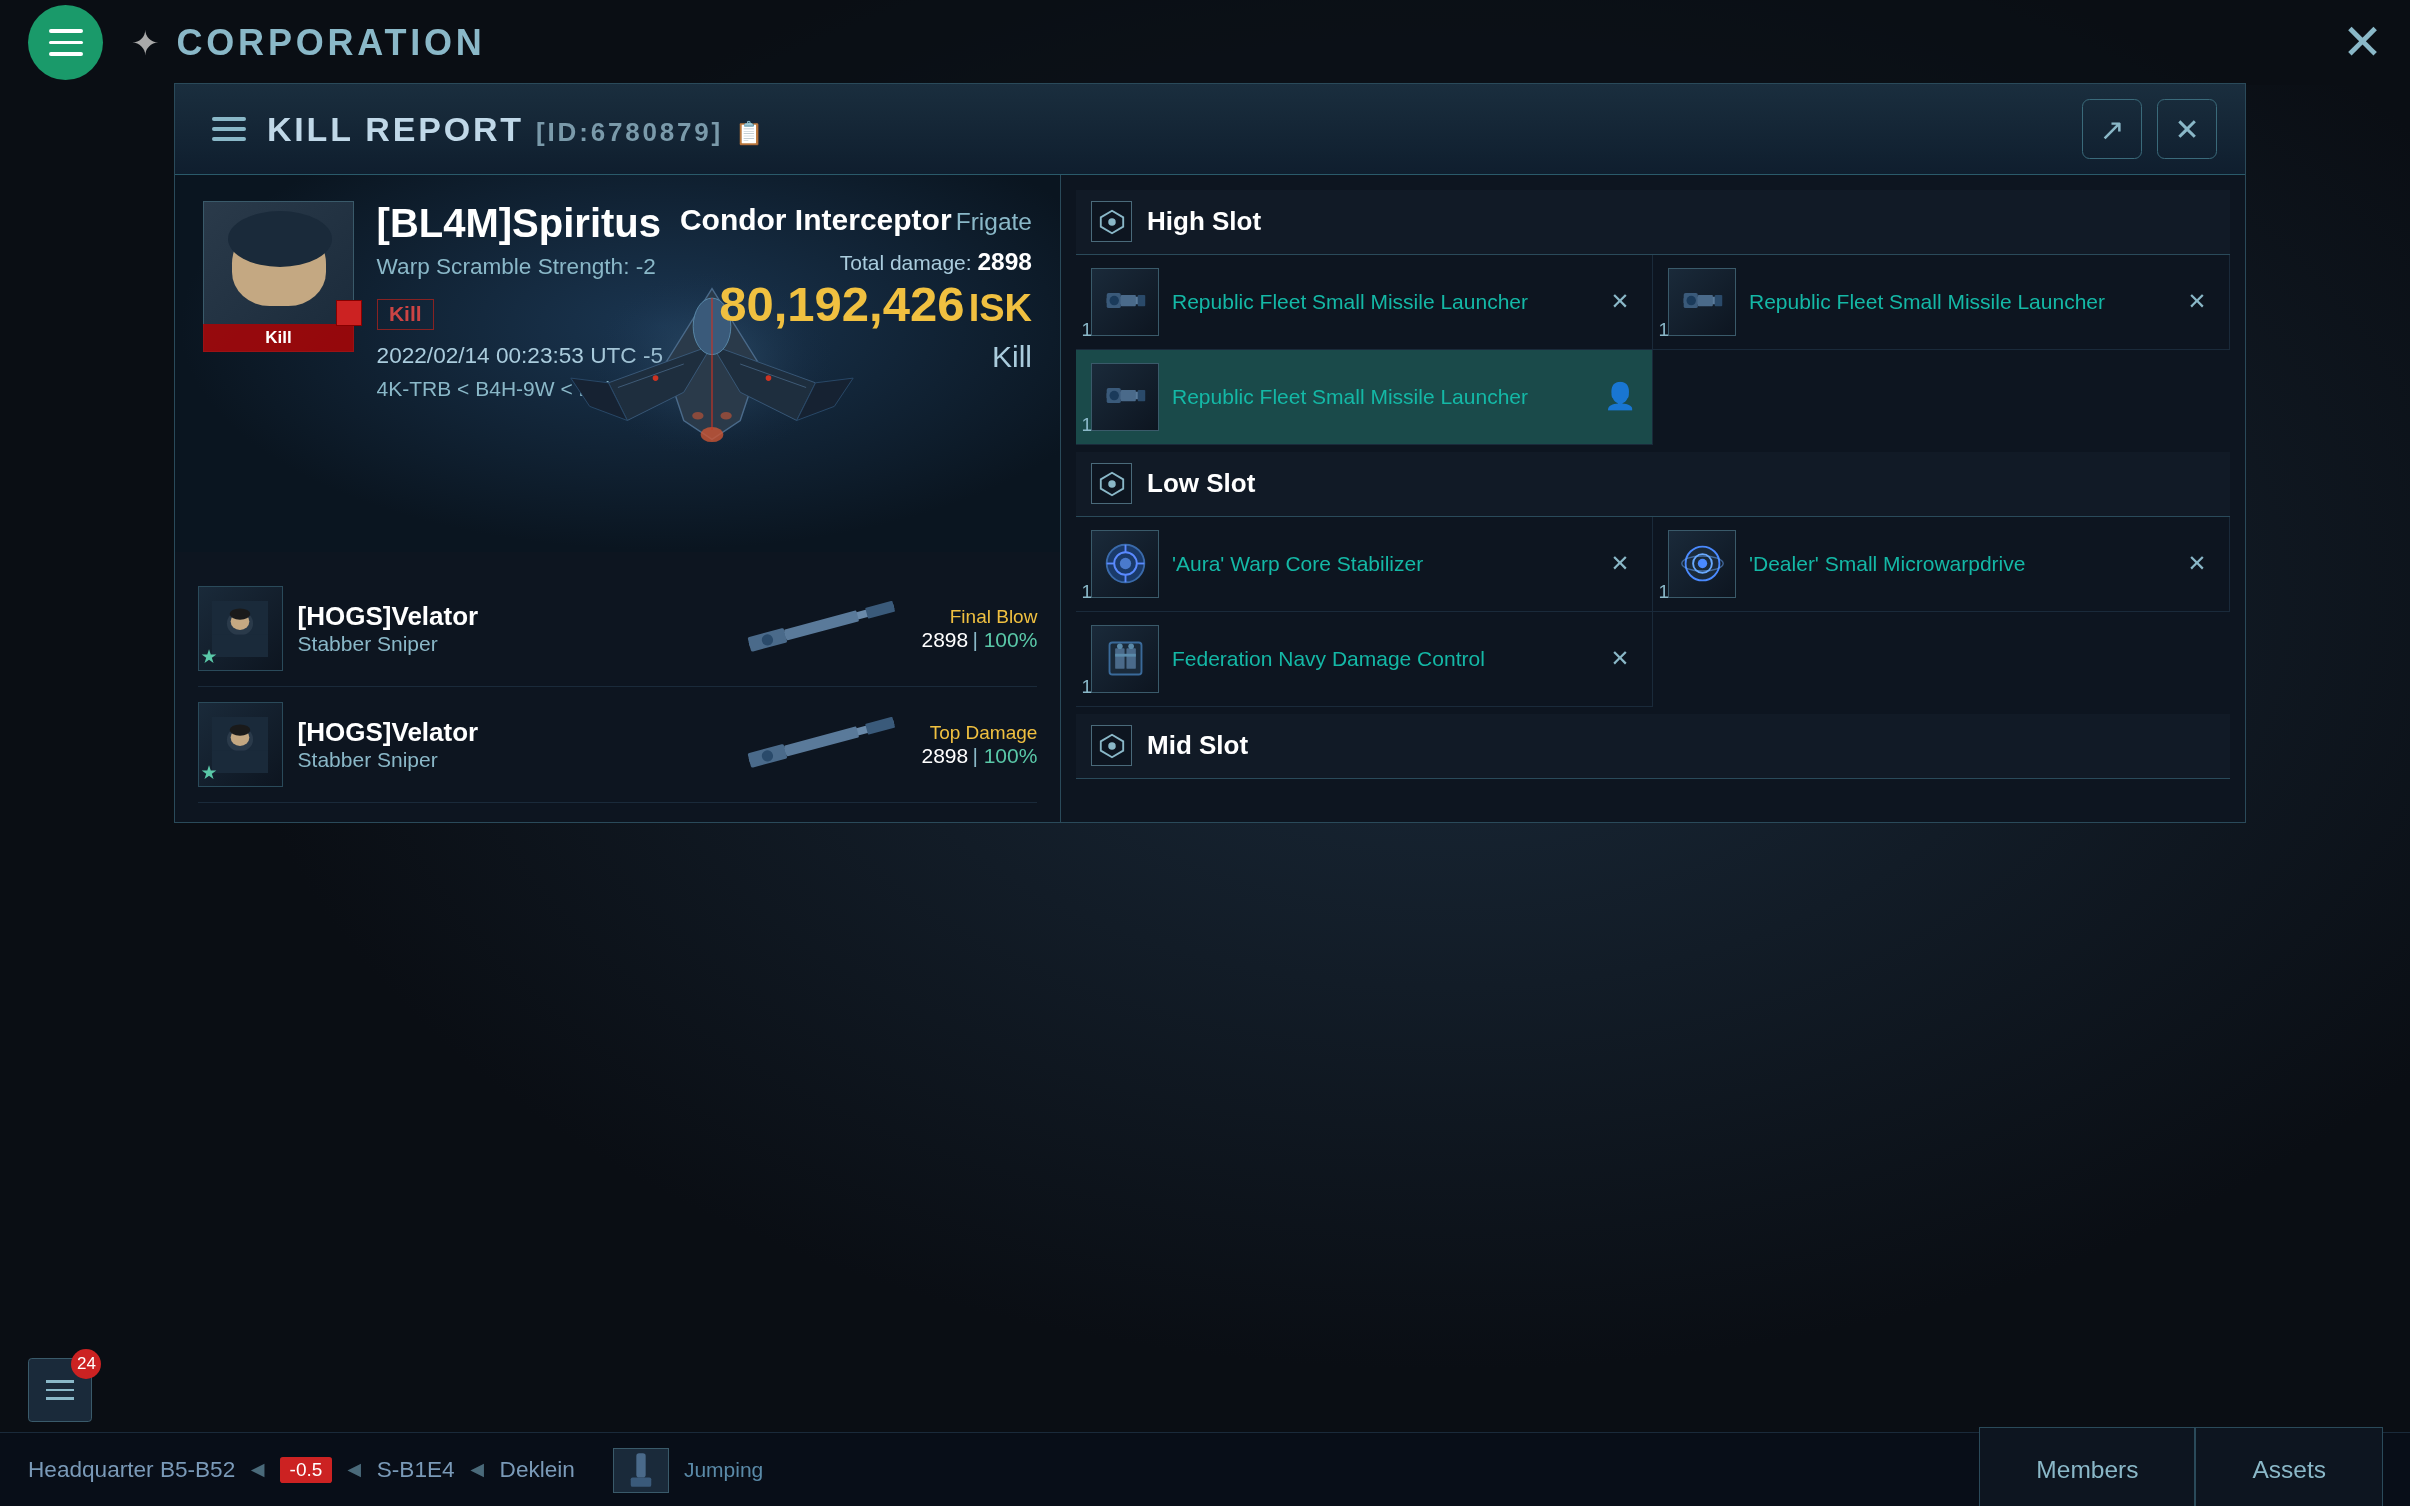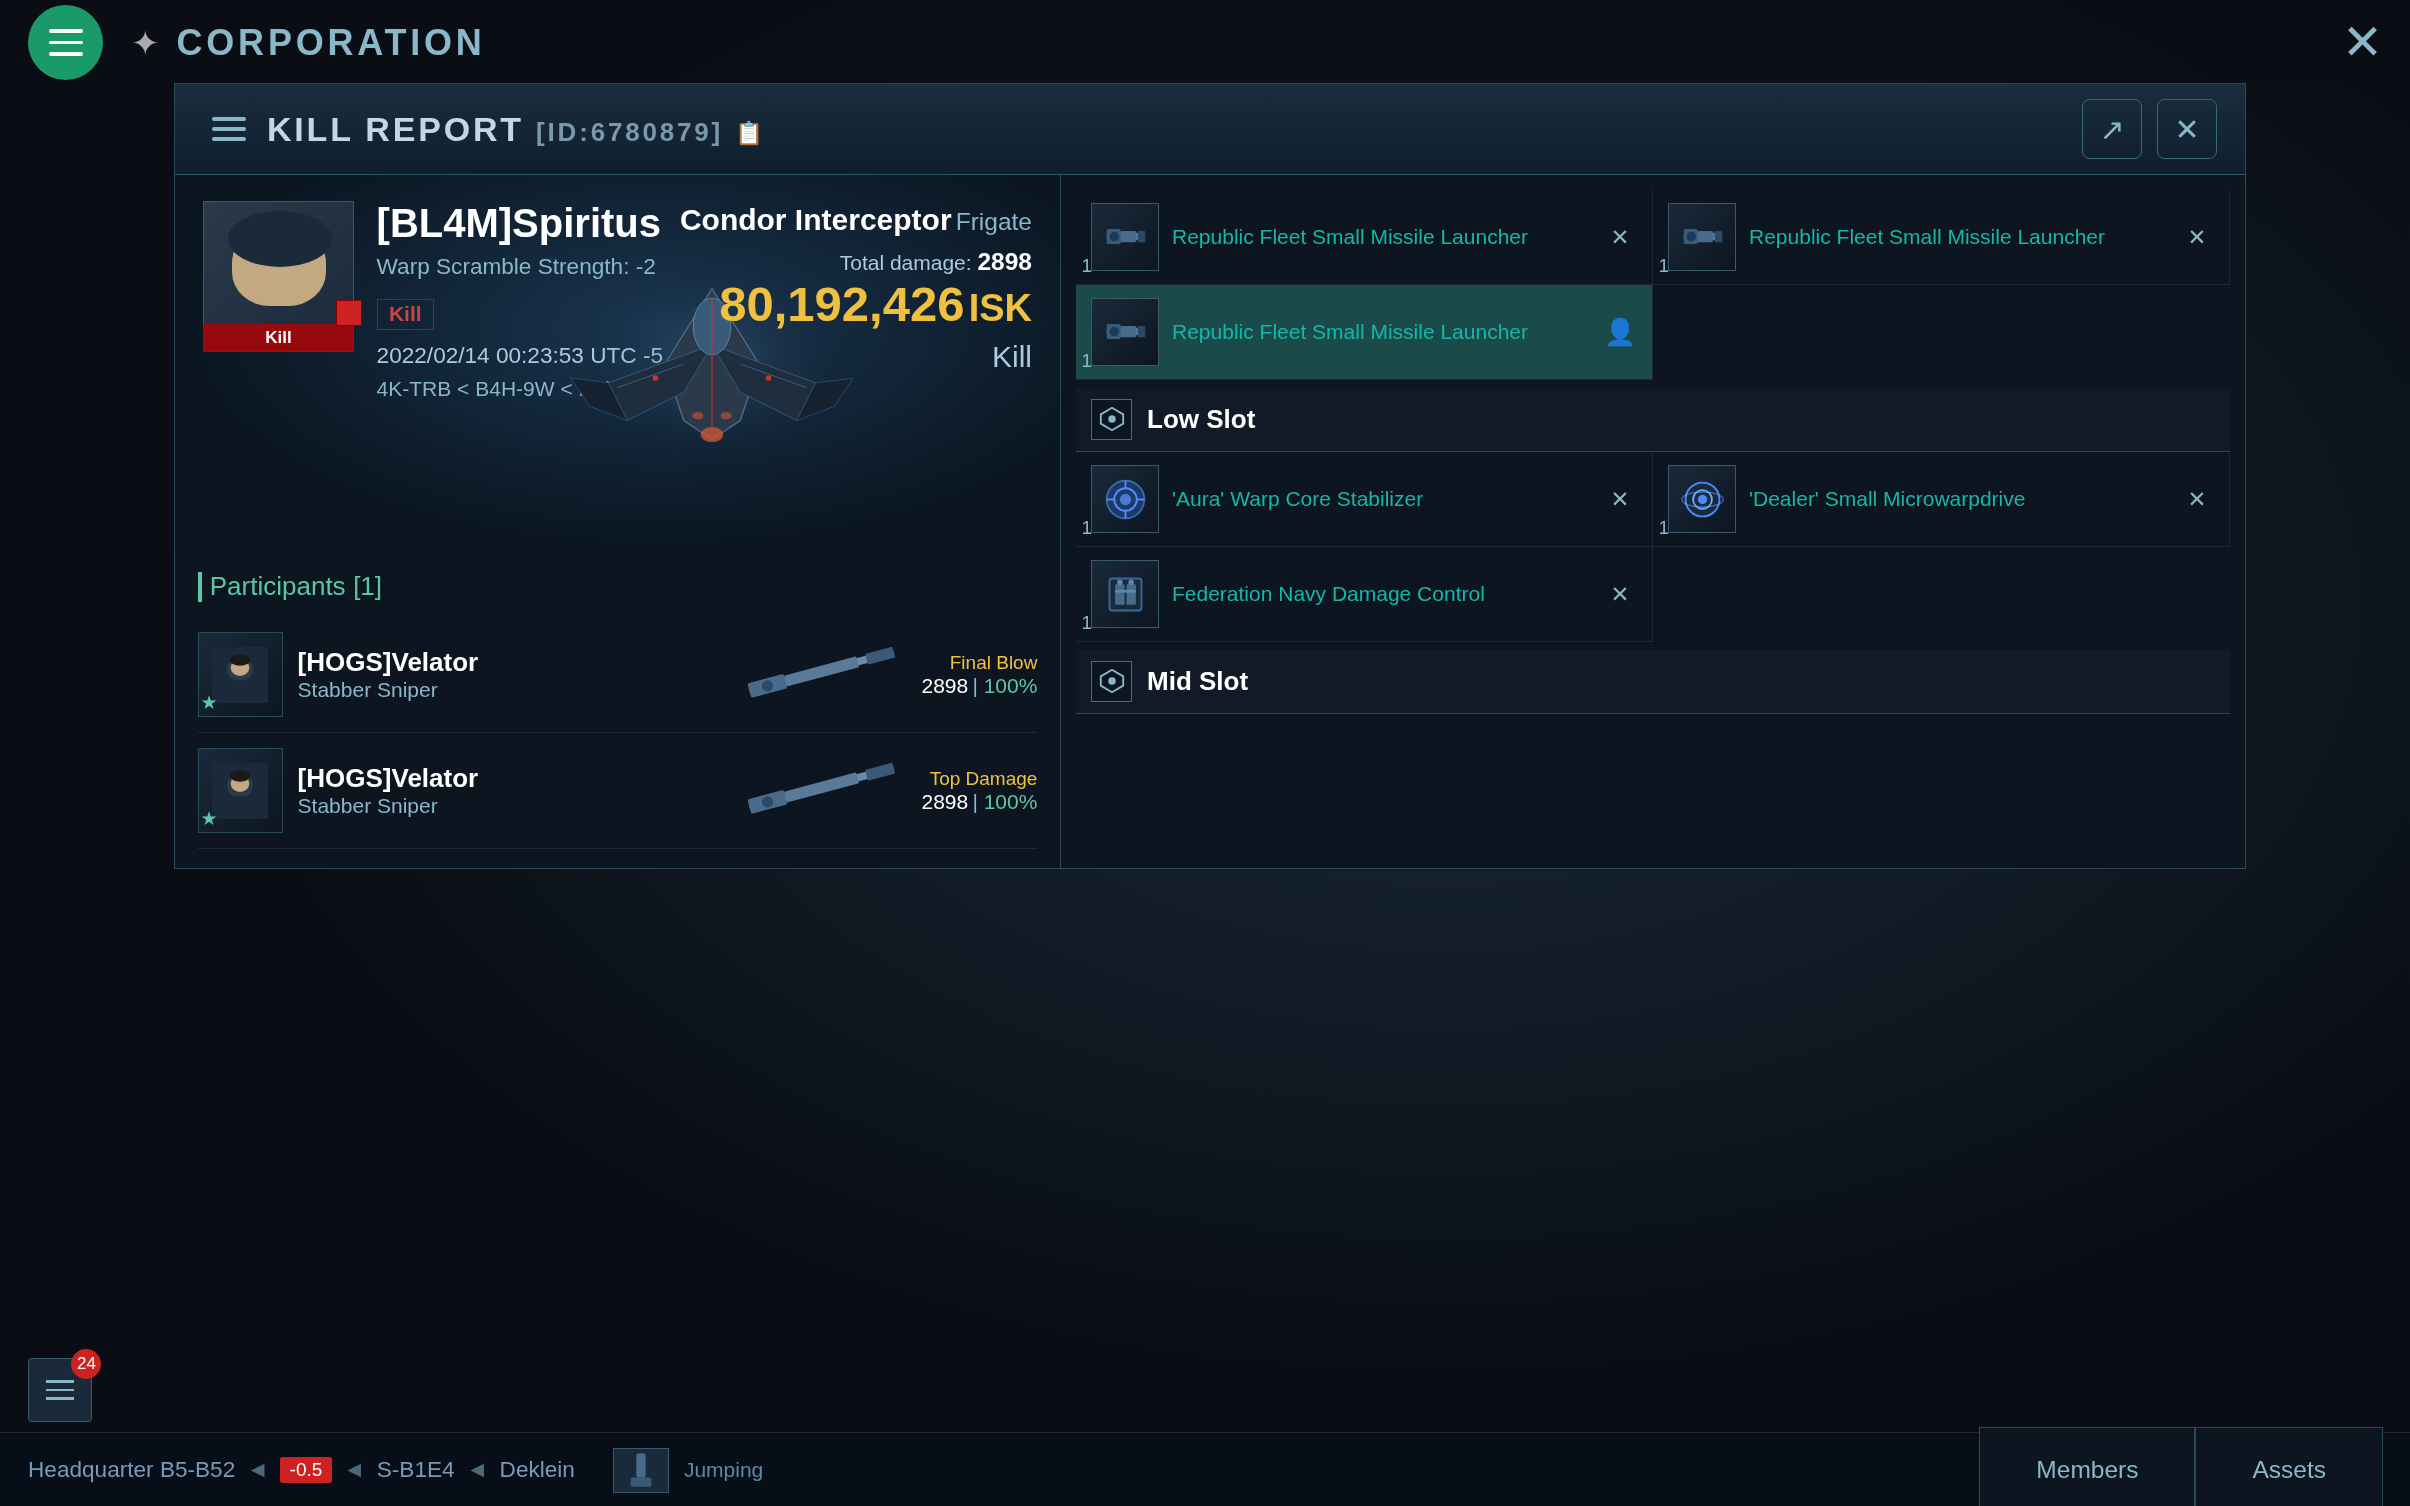--- a/index.html
+++ b/index.html
@@ -763,25 +763,20 @@
           </div>
           <div>
             <span class="isk-value">80,192,426</span>
             <span class="isk-unit">ISK</span>
           </div>
           <div class="kill-result">Kill</div>
         </div>
       </div>
 
       <div class="participants-section">
-        <div class="participants-header">
-          <span class="bar"></span>
-          <span>Participants</span>
-          <span class="participants-count">[1]</span>
-        </div>
 
         <div class="participant-item">
           <div class="participant-portrait">
             <svg width="56" height="56" viewBox="0 0 60 60">
               <rect width="60" height="60" fill="#1a2a3a"></rect>
               <ellipse cx="30" cy="24" rx="14" ry="13" fill="#2a3a4a"></ellipse>
               <ellipse cx="30" cy="22" rx="10" ry="9" fill="#c4a882"></ellipse>
               <ellipse cx="30" cy="14" rx="11" ry="6" fill="#1a1a1a"></ellipse>
               <rect x="0" y="36" width="60" height="24" fill="#1a2a3a"></rect>
             </svg>
@@ -846,20 +841,29 @@
               <span class="damage-pct">100%</span>
             </div>
           </div>
         </div>
       </div>
     </div>
 
     <div class="right-panel">
 
       <div class="slot-section">
+        <div class="slot-header">
+          <div class="slot-icon">
+            <svg width="28" height="28" viewBox="0 0 30 30">
+              <polygon points="15,3 27,10 27,20 15,27 3,20 3,10" fill="none" stroke="#8ab8c8" stroke-width="2"></polygon>
+              <circle cx="15" cy="15" r="4" fill="#8ab8c8"></circle>
+            </svg>
+          </div>
+          <span>High Slot</span>
+        </div>
         <div class="slot-items-grid">
 
           <div class="slot-item">
             <span class="slot-item-qty">1</span>
             <div class="slot-item-icon">
               <svg width="47" height="47" viewBox="0 0 50 50">
                 <rect x="5" y="20" width="40" height="8" fill="#5a7a9a" rx="2"></rect>
                 <rect x="5" y="16" width="15" height="16" fill="#3a5a7a" rx="2"></rect>
                 <rect x="38" y="18" width="8" height="12" fill="#2a4a6a" rx="1"></rect>
                 <circle cx="13" cy="24" r="5" fill="#1a3a5a"></circle>

